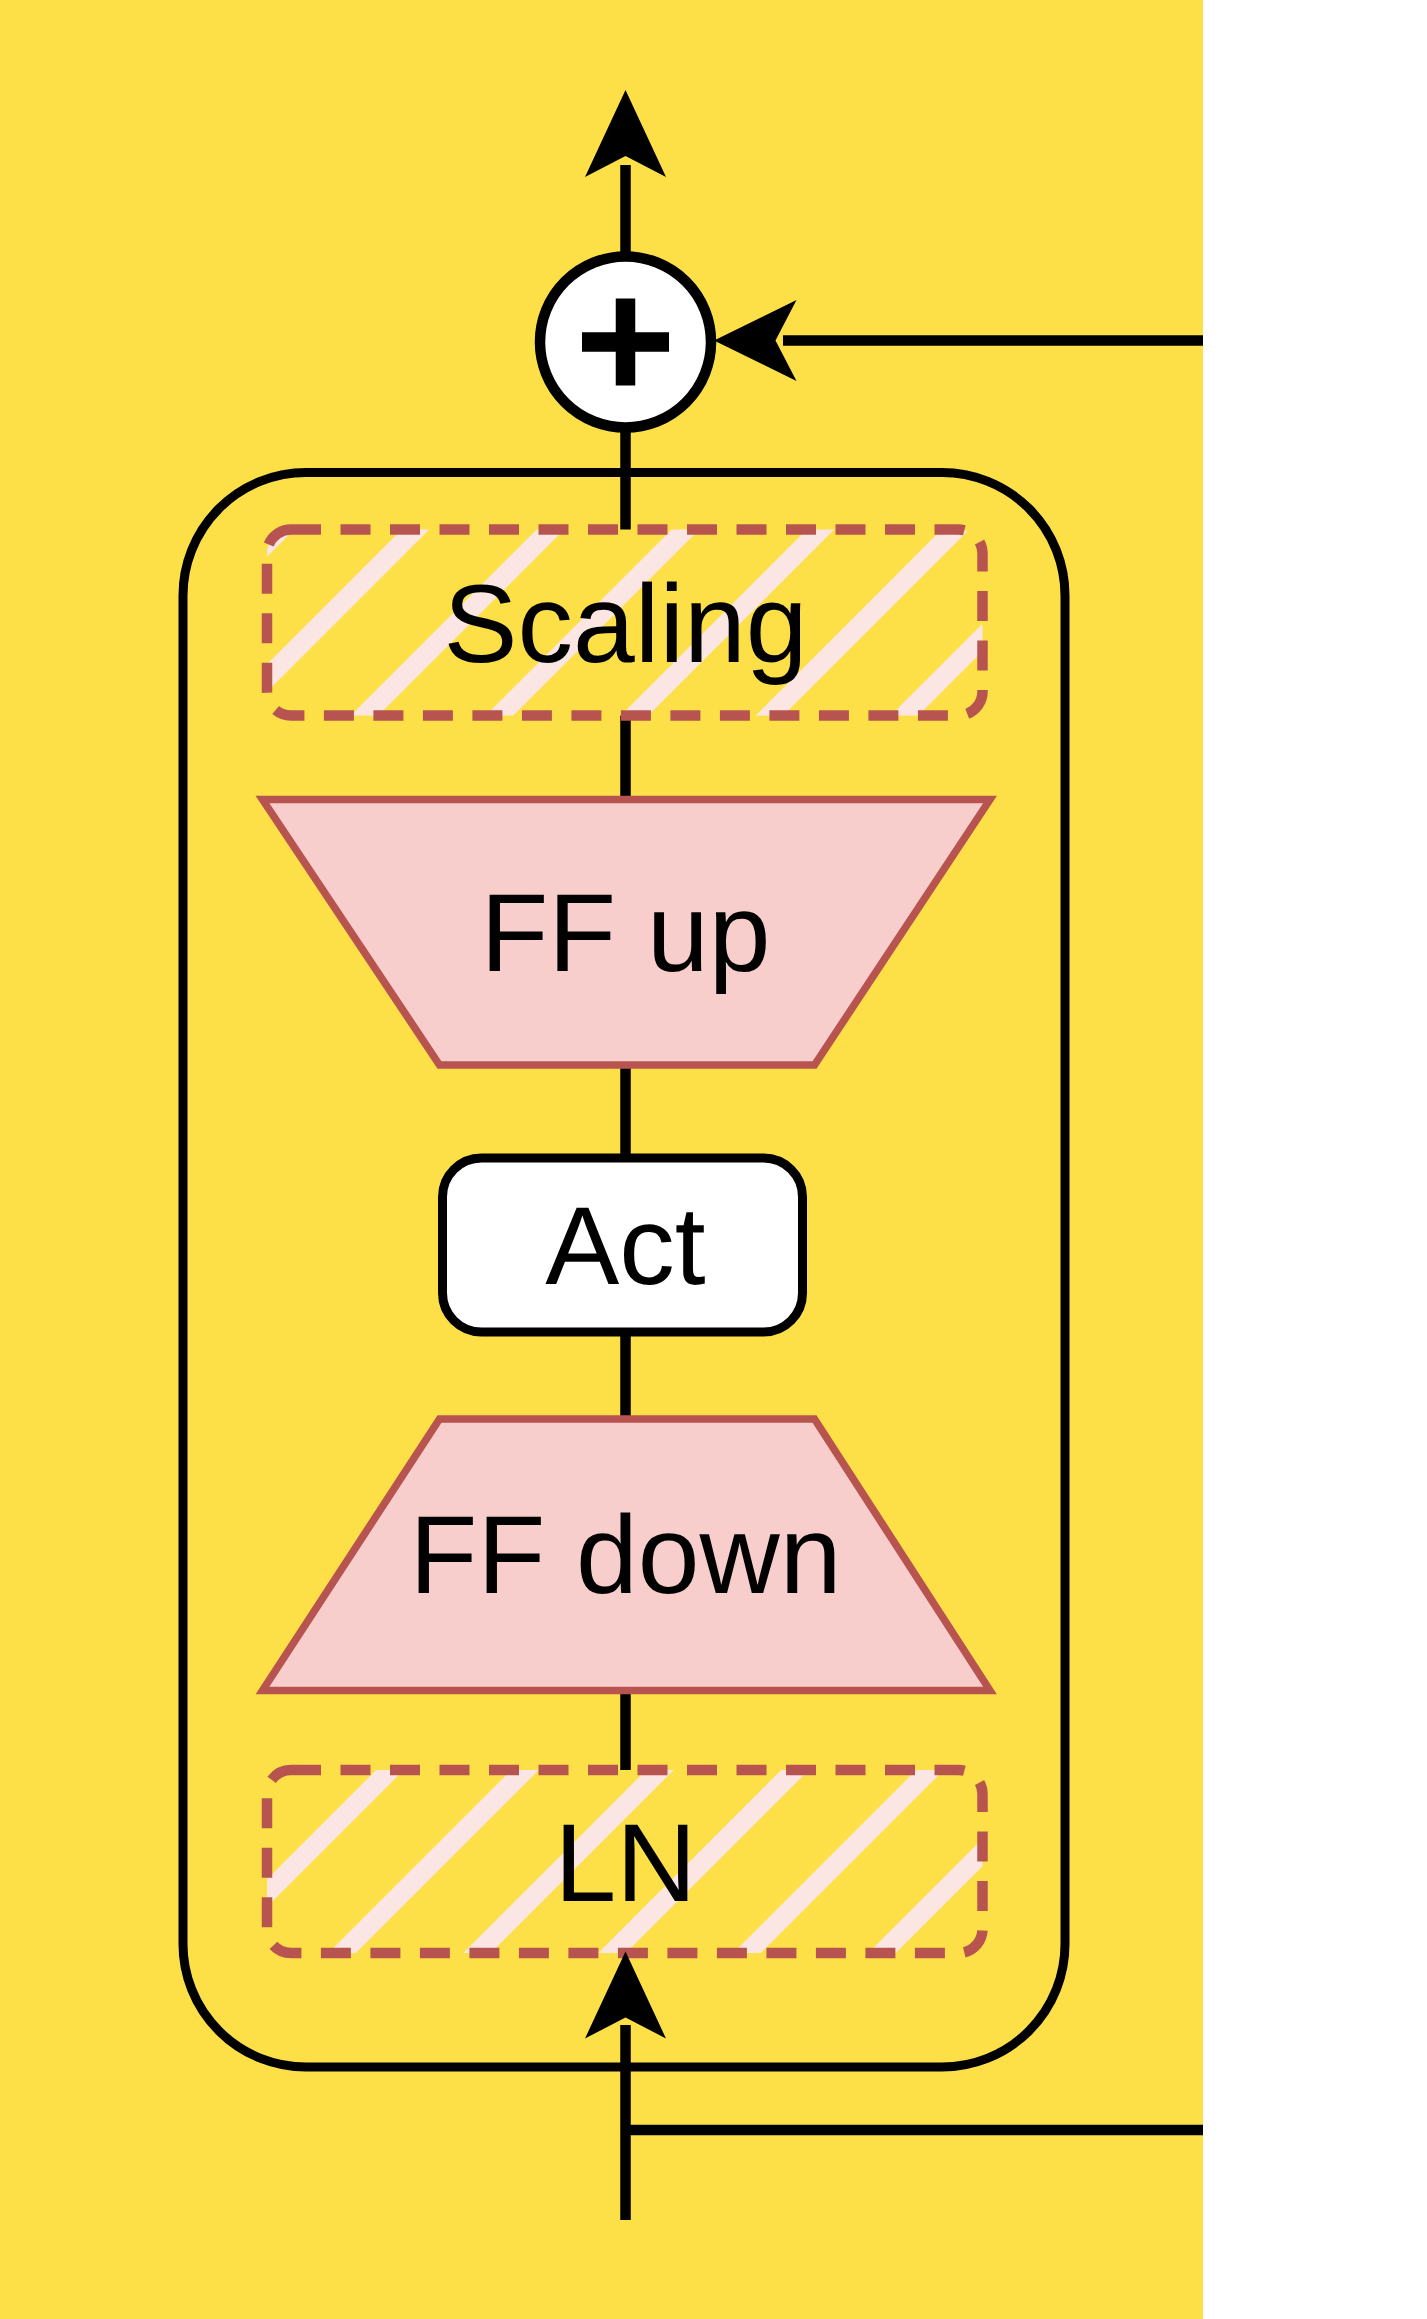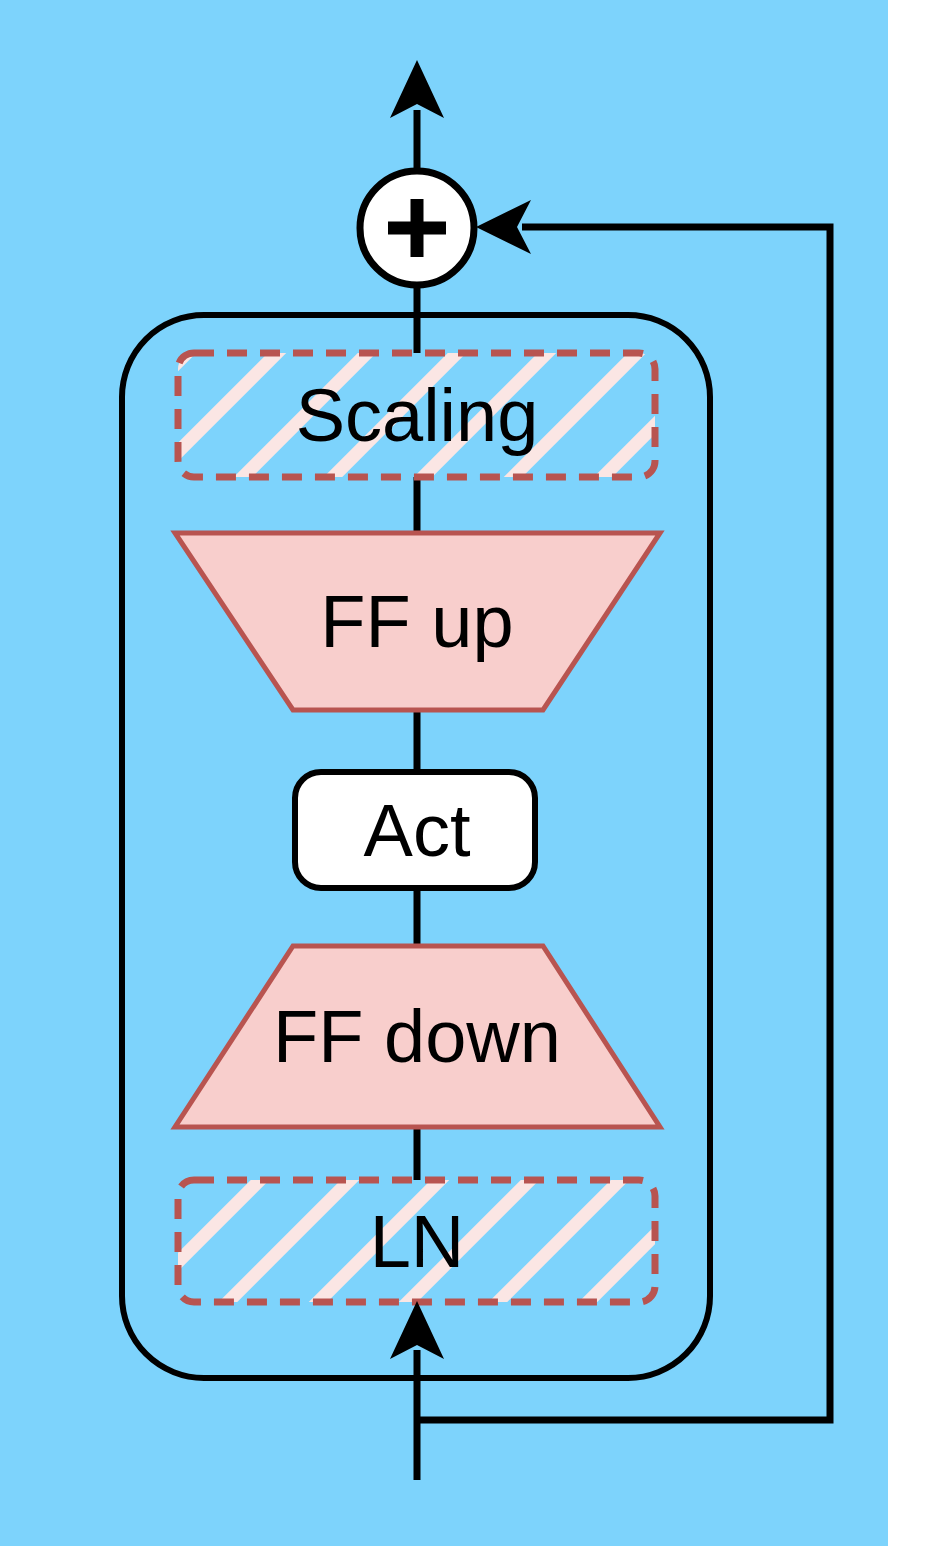--- a/index.html
+++ b/index.html
@@ -1,23 +1,23 @@
 <!DOCTYPE html>
 <html><head>
 <meta charset="utf-8">
 <style>
   html, body {
     margin: 0;
     padding: 0;
     background: #ffffff;
   }
   .stage {
-    width: 888px;
+    width: 802px;
     height: 1546px;
-    background: #7dd3fc;
+    background: #fde047;
     position: relative;
     overflow: hidden;
     text-decoration: underline;
   }
   svg { display: block; }
   text {
     font-family: "Liberation Sans", "DejaVu Sans", sans-serif;
     font-weight: 400;
   }
 </style>

